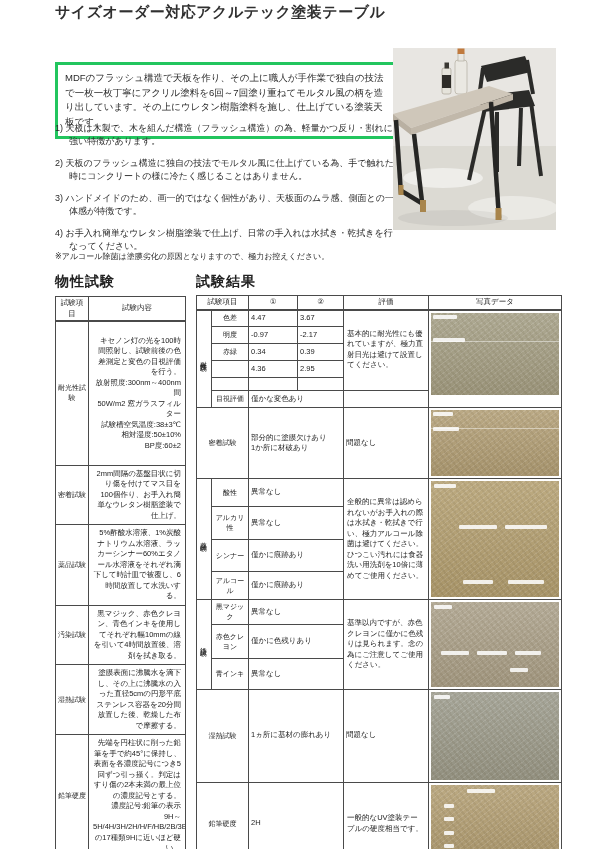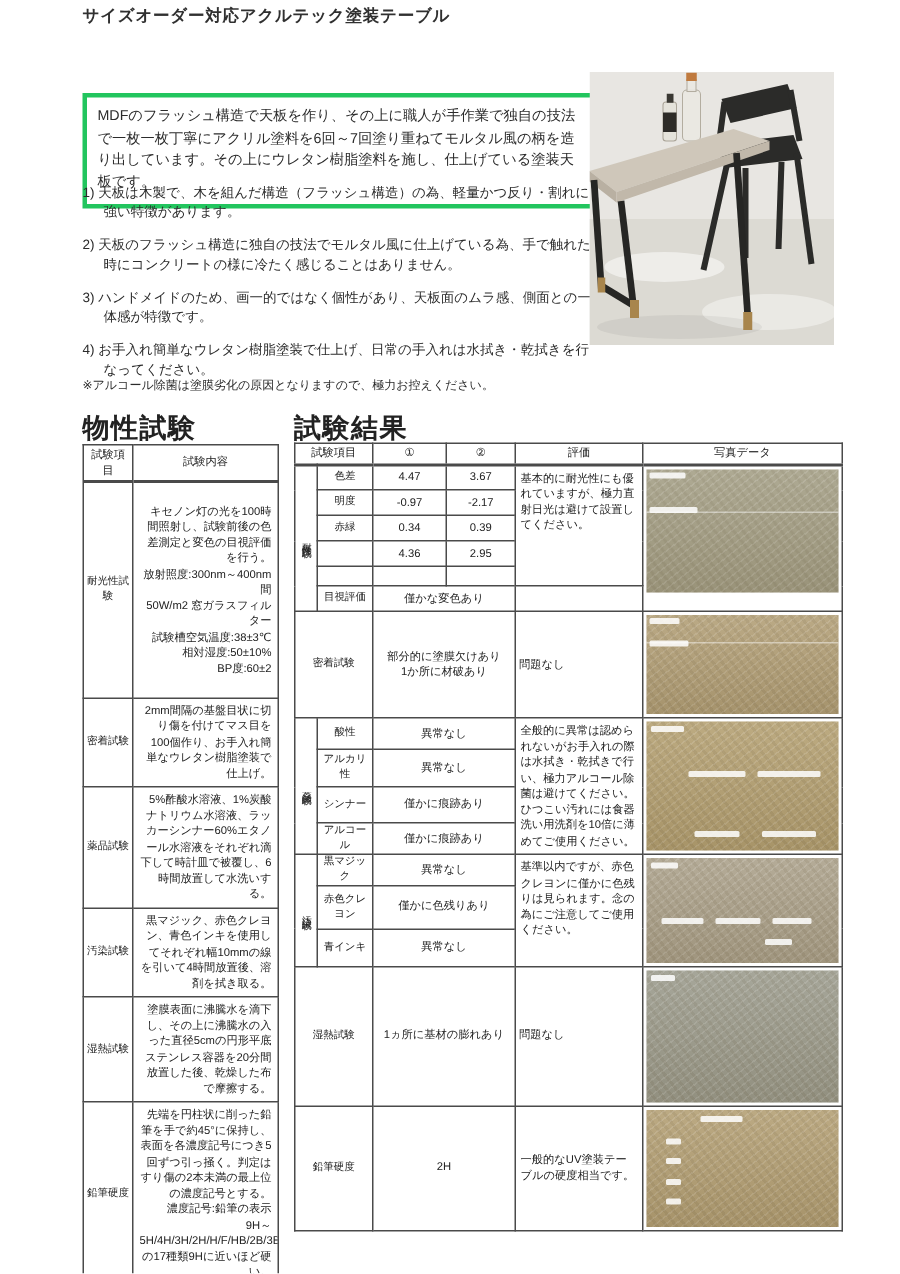--- a/index.html
+++ b/index.html
@@ -1,51 +1,51 @@
 <!DOCTYPE html>
 <html lang="ja"><head>
 <meta charset="utf-8">
 <style>
   html,body{margin:0;padding:0;background:#fff;}
   #page{position:relative;width:600px;height:849px;background:#ffffff;
         font-family:"Liberation Sans","DejaVu Sans",sans-serif;color:#222;overflow:hidden;}
 
-  .page-title{position:absolute;left:55px;top:3px;font-size:11px;font-weight:bold;
+  .page-title{position:absolute;left:55px;top:3px;font-size:15px;font-weight:bold;
               color:#303030;letter-spacing:.5px;}
   .page-subtitle{position:absolute;left:55px;top:33px;font-size:17px;font-weight:bold;
                  color:#1c3f7f;letter-spacing:.5px;}
 
   .intro-box{position:absolute;left:55px;top:62px;width:322px;border:3px solid #22c55e;
              padding:6px 7px;font-size:9.5px;line-height:1.55;color:#2b2b2b;}
 
   .points{position:absolute;left:55px;top:122px;width:345px;font-size:9px;line-height:1.45;color:#2b2b2b;}
   .point{margin-bottom:9px;padding-left:14px;text-indent:-14px;}
   .caution{font-size:8px;margin-top:-3px;color:#2b2b2b;}
 
   .product-photo{position:absolute;left:393px;top:48px;width:163px;height:182px;}
 
-  .sec-heading{position:absolute;font-size:18px;font-weight:bold;color:#222;letter-spacing:1px;}
+  .sec-heading{position:absolute;font-size:14px;font-weight:bold;color:#222;letter-spacing:1px;}
   #h-prop{left:55px;top:273px;}
   #h-result{left:196px;top:273px;}
 
   table{border-collapse:collapse;table-layout:fixed;}
   td,th{border:1px solid #4a4a4a;font-size:7.5px;line-height:1.4;color:#222;
         vertical-align:middle;padding:1px 2px;overflow:hidden;}
   th{font-weight:normal;text-align:center;background:#fff;border-bottom-width:2px;}
 
   #ptable{position:absolute;left:55px;top:296px;width:130px;}
   #ptable .item{text-align:center;font-size:7px;padding:0;}
   #ptable .content{text-align:right;padding:3px 4px;white-space:pre-line;vertical-align:middle;}
 
   #rtable{position:absolute;left:196px;top:295px;width:365px;}
   #rtable .vert{writing-mode:vertical-rl;text-orientation:upright;font-size:6.5px;
                 letter-spacing:1px;text-align:center;padding:0;}
   #rtable .lbl{text-align:center;font-size:7px;padding:0 1px;}
-  #rtable .val{text-align:center;}
-  #rtable .ev{text-align:left;vertical-align:top;padding:3px 3px;white-space:pre-line;}
+  #rtable .val{text-align:left;}
+  #rtable .ev{text-align:left;vertical-align:top;padding:18px 3px;white-space:pre-line;}
   #rtable .ev-c{text-align:left;}
   #rtable .pre{white-space:pre-line;}
   #rtable td.ph{position:relative;padding:0;}
 
   .photo{position:absolute;inset:2px;}
   .photo::before{content:"";position:absolute;inset:0;
      background:repeating-linear-gradient(52deg,rgba(90,75,45,.10) 0 2px,transparent 2px 5px),
                 repeating-linear-gradient(-38deg,rgba(255,255,255,.13) 0 1px,transparent 1px 4px);}
   .photo::after{content:"";position:absolute;inset:0;
      background:linear-gradient(180deg,rgba(255,255,255,.10),rgba(85,70,40,.14));}

